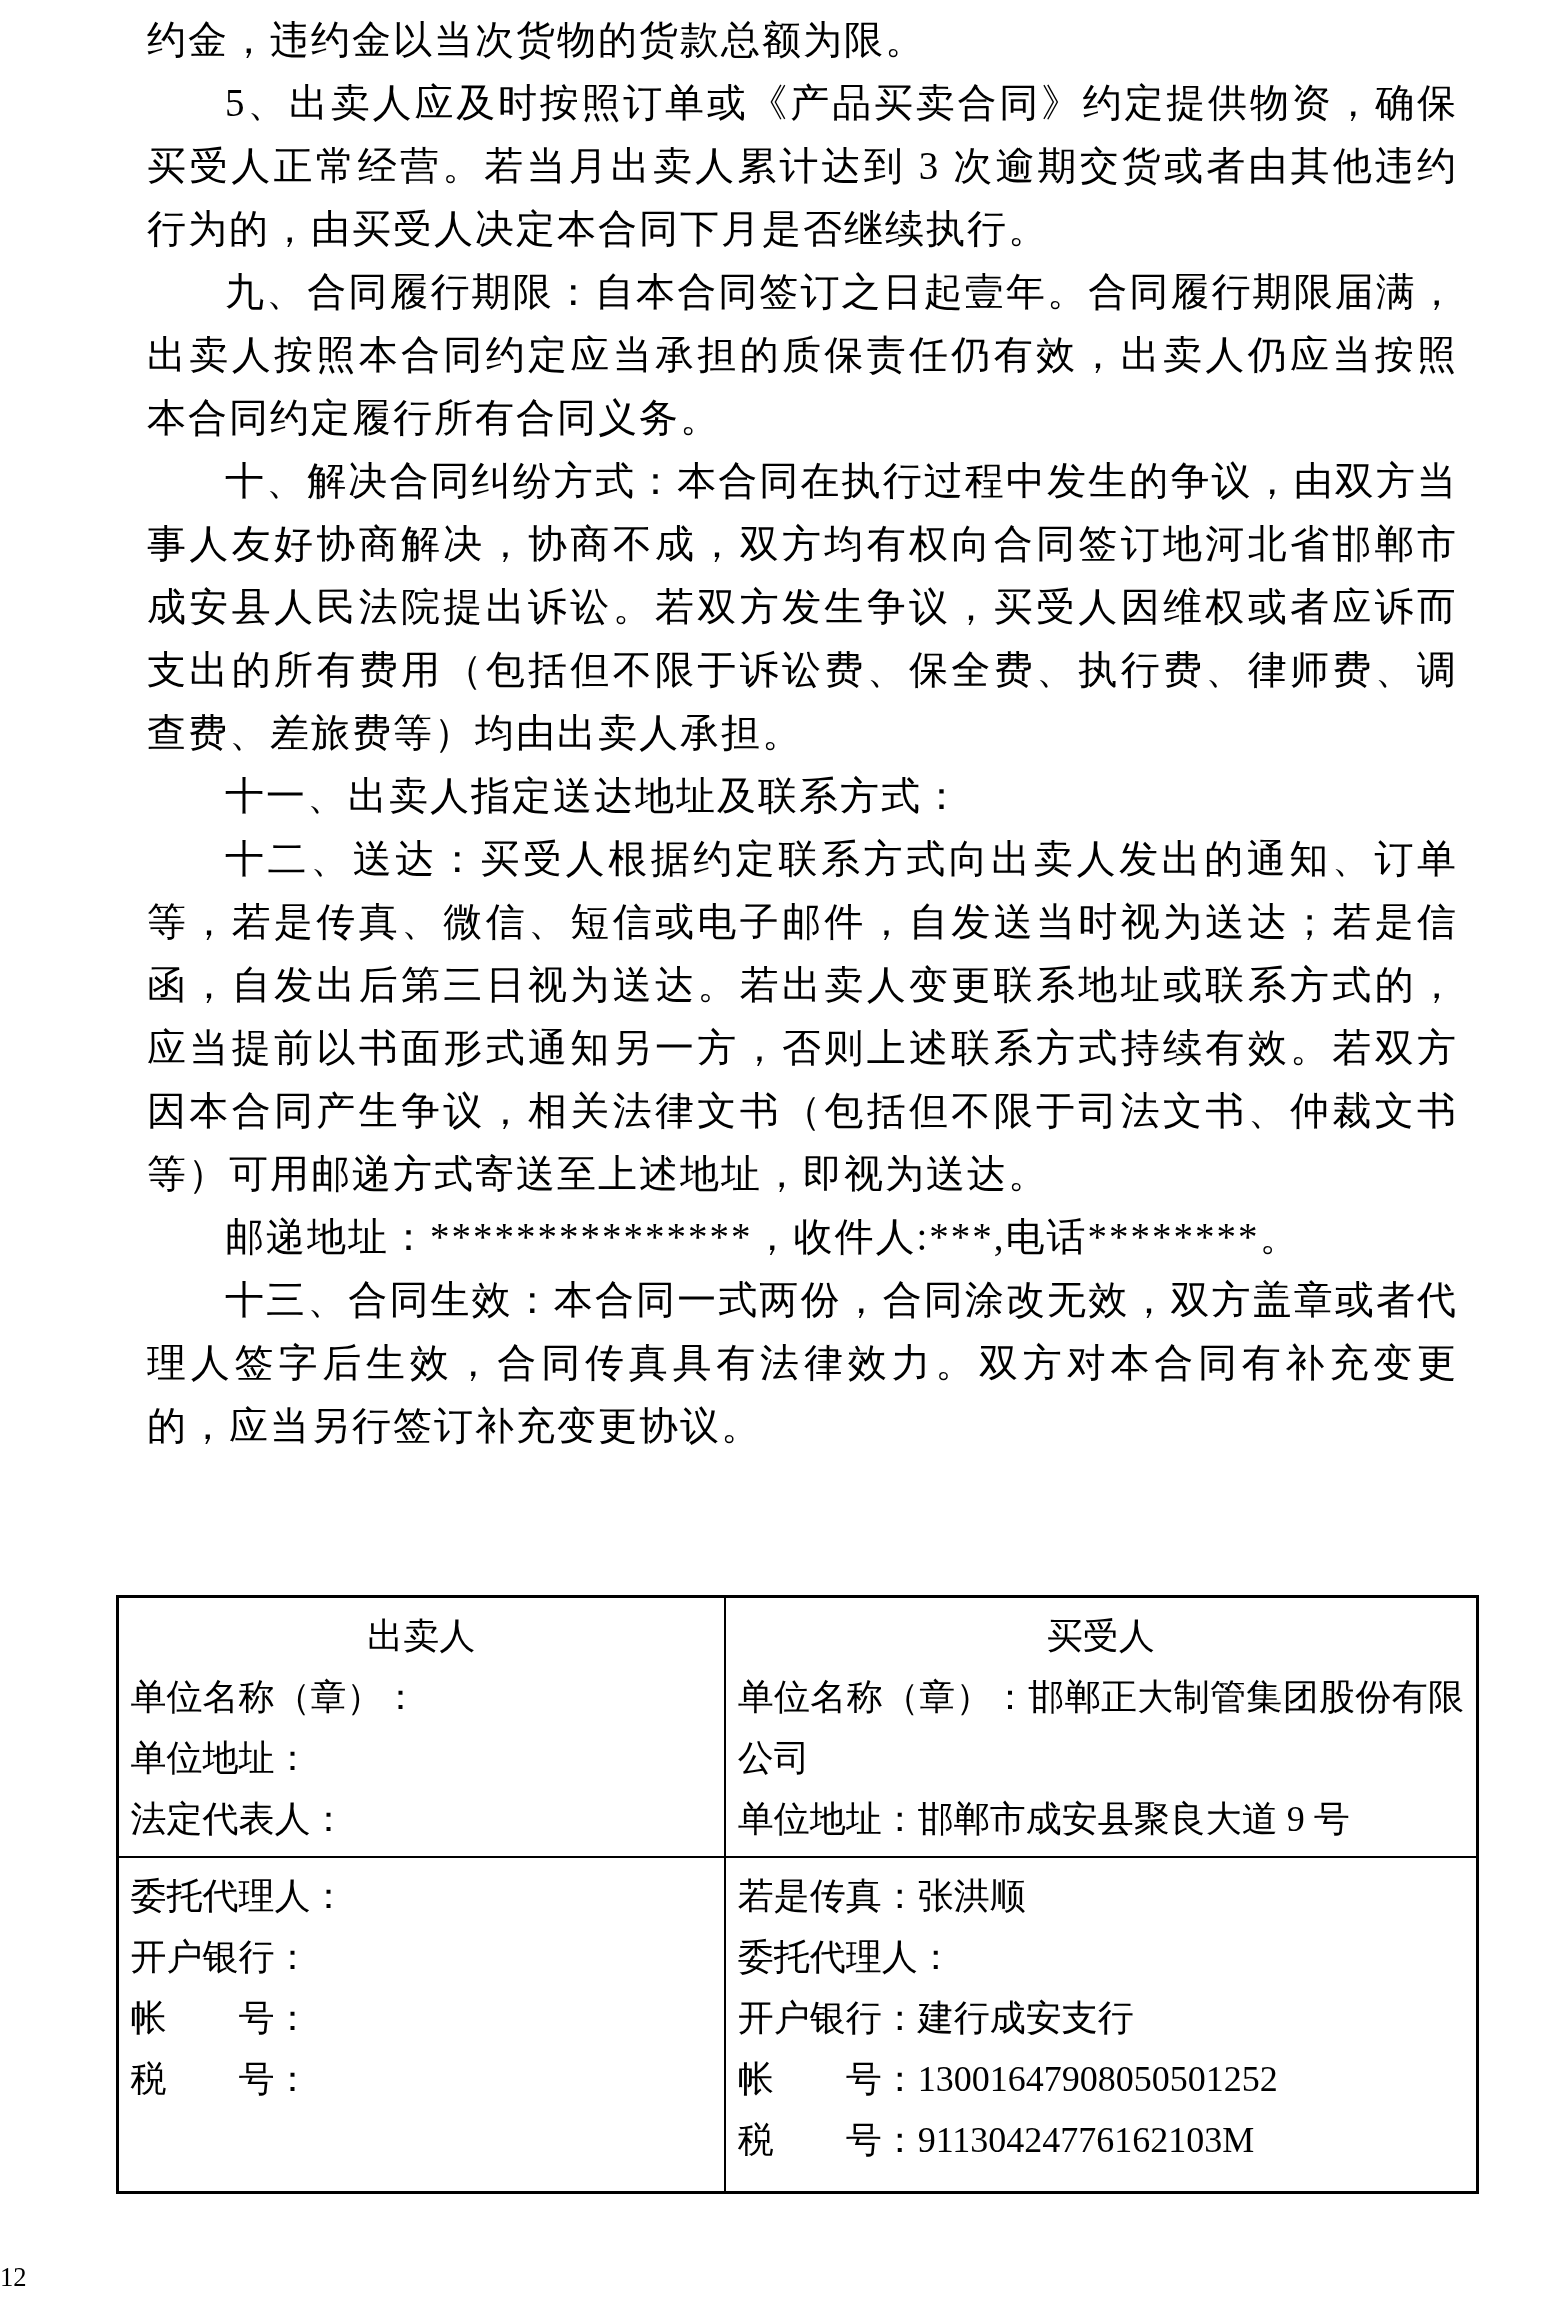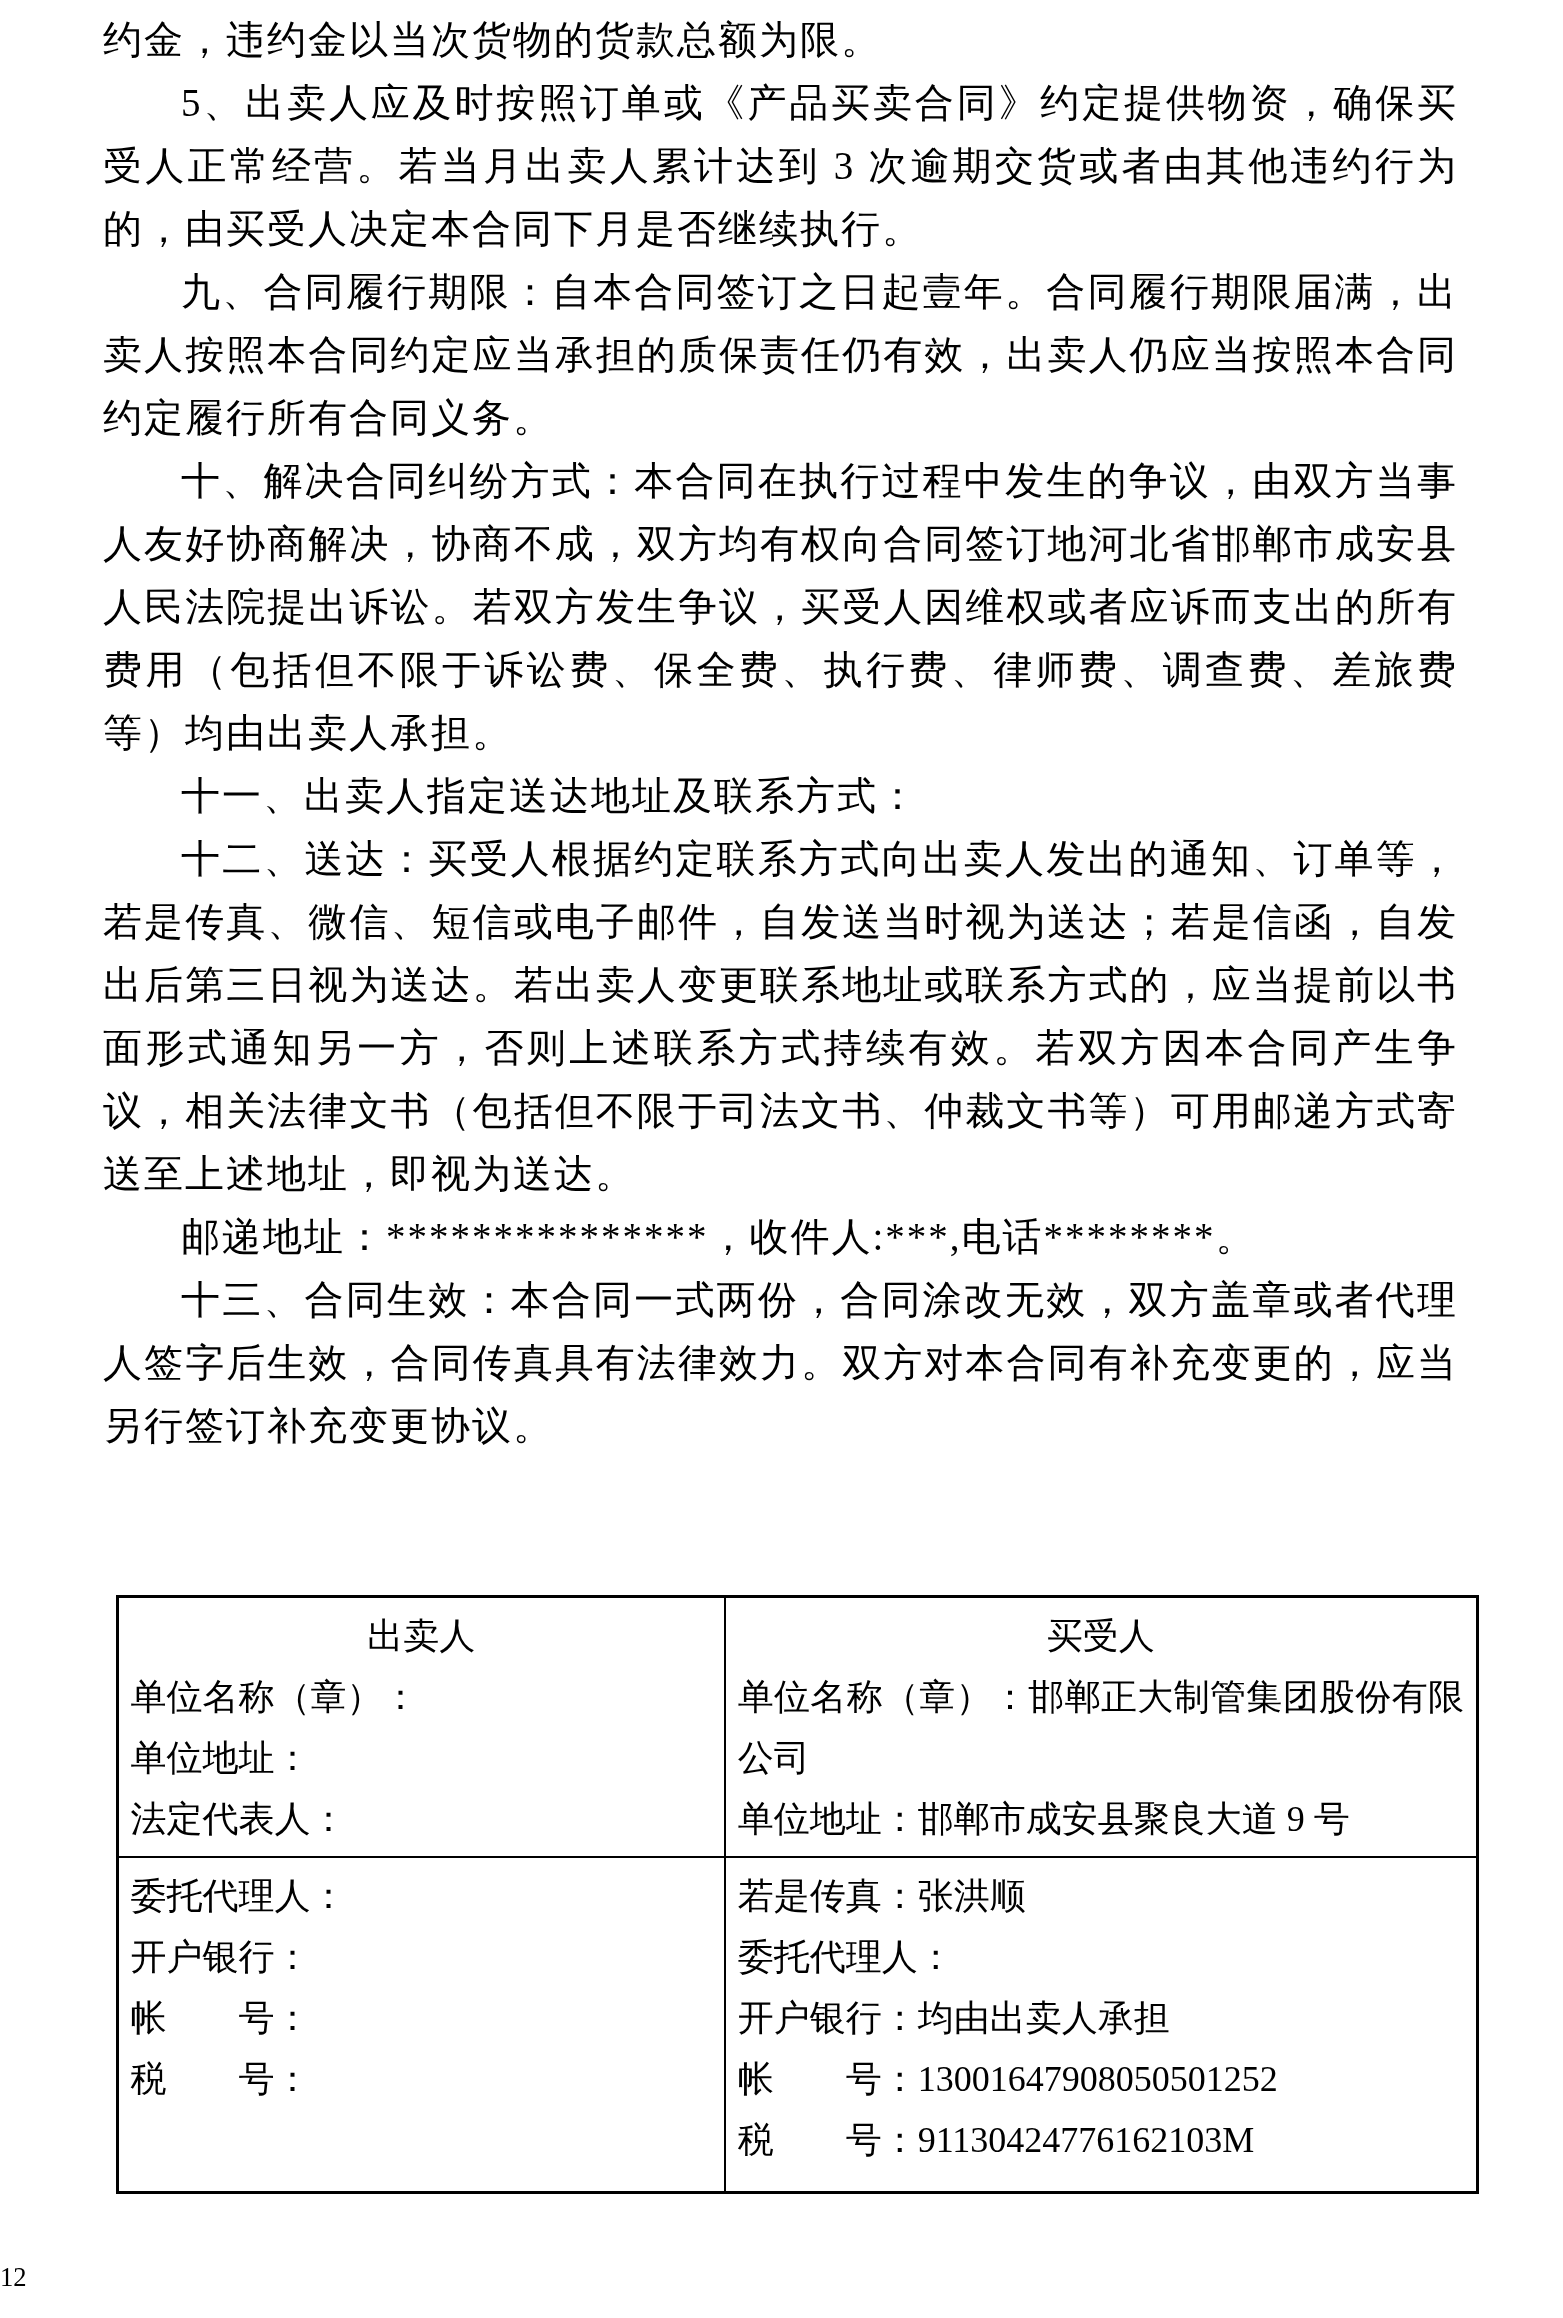--- a/index.html
+++ b/index.html
@@ -19,20 +19,21 @@
     height: 2319px;
     padding: 7.9px 105px 0 103px;
   }
   .body-text p {
     font-size: 39px;
     line-height: 63px;
     letter-spacing: 2px;
     text-align: justify;
     text-indent: 2em;
     word-break: break-all;
+    margin-left: 44px;
   }
   .body-text p.no-indent { text-indent: 0; }
 
   .contract-table {
     border-collapse: collapse;
     table-layout: fixed;
     width: 1363px;
     margin-top: 138px;
     margin-left: 12.8px;
   }
@@ -94,21 +95,21 @@
     <tr class="row2">
       <td>
         <div class="cell-line">委托代理人：</div>
         <div class="cell-line">开户银行：</div>
         <div class="cell-line">帐　　号：</div>
         <div class="cell-line">税　　号：</div>
       </td>
       <td>
         <div class="cell-line">若是传真：张洪顺</div>
         <div class="cell-line">委托代理人：</div>
-        <div class="cell-line">开户银行：均由出卖人承担</div>
+        <div class="cell-line">开户银行：建行成安支行</div>
         <div class="cell-line">帐　　号：13001647908050501252</div>
         <div class="cell-line">税　　号：91130424776162103M</div>
       </td>
     </tr>
   </tbody>
     </table>
 
   <div class="page-number">12</div>
 
 </div>

